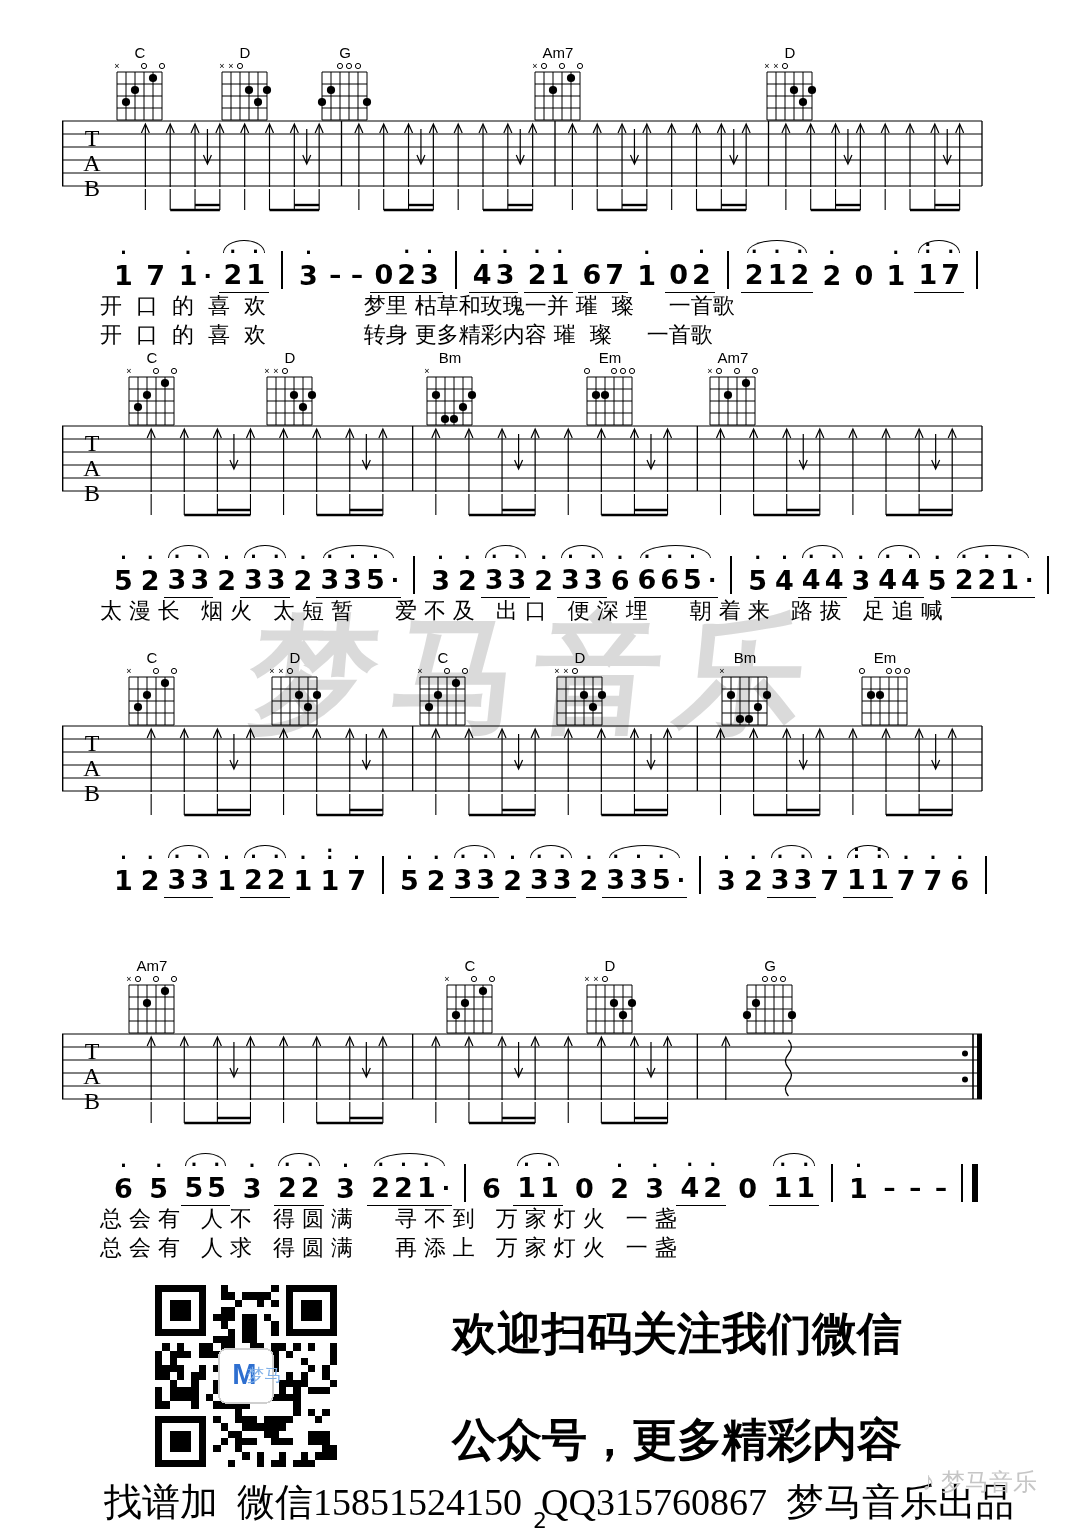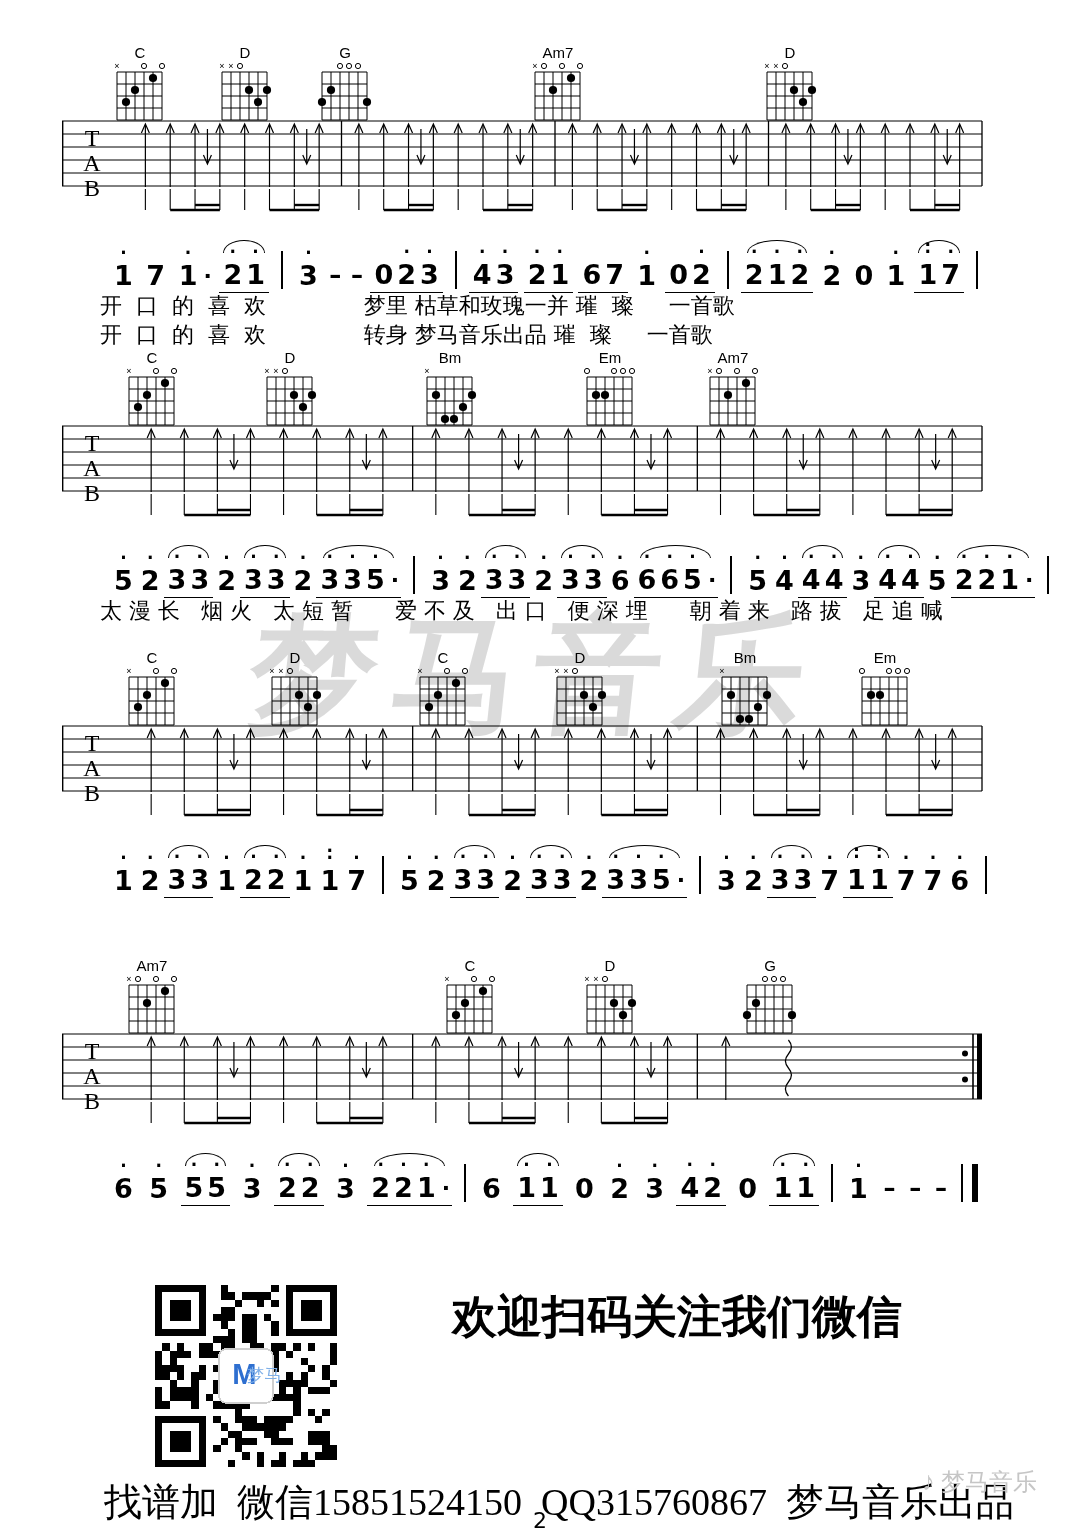--- a/index.html
+++ b/index.html
@@ -31,21 +31,21 @@
   .bar.final{width:9px;background:transparent;border-left:2px solid #000;
       border-right:6px solid #000;}
   .lyrics{position:absolute;top:246px;left:100px;right:60px;}
   .lyric-row{font-size:22px;line-height:29px;white-space:pre;
       font-family:"DejaVu Sans",sans-serif;}
   .promo{position:absolute;top:1283px;left:0;width:1080px;height:195px;z-index:1;}
   svg.qr{position:absolute;left:155px;top:2px;}
   .promo-text{position:absolute;left:452px;top:0;}
   .promo-line{font-size:45px;font-weight:bold;font-family:"Liberation Serif",serif;
       white-space:nowrap;}
-  .promo-line.l1{margin-top:4px;font-family:Liberation Mono, monospace;}
+  .promo-line.l1{margin-top:21px;font-family:Liberation Mono, monospace;}
   .promo-line.l2{margin-top:46px;}
   .footer-line{position:absolute;top:1477px;left:104px;font-size:38px;font-weight:normal;
       font-family:"Liberation Serif",serif;white-space:pre;z-index:1;}
   .pagenum{position:absolute;top:1508px;left:0;width:1080px;text-align:center;
       font-size:22px;z-index:1;}
   .brand{position:absolute;top:1466px;left:922px;display:flex;align-items:center;gap:6px;
       color:#c6c6c6;font-size:24px;font-family:"Liberation Serif",serif;z-index:1;}
   .brand .note-glyph{font-size:26px;color:#c6c6c6;}
 </style>
 </head>
@@ -375,21 +375,21 @@
           </span>
           <span class="tok u arc">
             <span class="note">1<i class="od od2">·<br>·</i></span>
             <span class="note">7<i class="od">·</i></span>
           </span>
         </div>
         <div class="bar"></div>
       </div>
     <div class="lyrics">
       <div class="lyric-row">开  口  的  喜  欢              梦里 枯草和玫瑰一并 璀  璨     一首歌</div>
-      <div class="lyric-row">开  口  的  喜  欢              转身 梦马音乐出品 璀  璨     一首歌</div>
+      <div class="lyric-row">开  口  的  喜  欢              转身 更多精彩内容 璀  璨     一首歌</div>
     </div>
   </section>
 
   <section class="system" id="system-1" style="top:350px">
     <div class="chord-row">
         <div class="chord" style="left: 121px;"><svg width="62" height="82" viewBox="0 0 62 82">
             <text x="31" y="13" text-anchor="middle" font-size="15" font-family="Liberation Sans, sans-serif">C</text>
             <line x1="8" y1="27" x2="53" y2="27" stroke="#000" stroke-width="1"></line>
             <line x1="8" y1="39" x2="53" y2="39" stroke="#000" stroke-width="1"></line>
             <line x1="8" y1="51" x2="53" y2="51" stroke="#000" stroke-width="1"></line>
@@ -1256,20 +1256,24 @@
           </span>
           <span class="tok">
             <span class="dash">–</span>
           </span>
           <span class="tok">
             <span class="dash">–</span>
           </span>
         </div>
         <div class="bar final"></div>
       </div>
+    <div class="lyrics">
+      <div class="lyric-row">总 会 有   人 不   得 圆 满      寻 不 到   万 家 灯 火   一 盏</div>
+      <div class="lyric-row">总 会 有   人 求   得 圆 满      再 添 上   万 家 灯 火   一 盏</div>
+    </div>
   </section>
 
   <div class="promo">
     <svg class="qr" width="182" height="182" viewBox="0 0 25 25" shape-rendering="crispEdges">
         <rect x="9" y="0" width="1" height="1" fill="#000"></rect>
         <rect x="16" y="0" width="1" height="1" fill="#000"></rect>
         <rect x="9" y="1" width="1" height="1" fill="#000"></rect>
         <rect x="10" y="1" width="1" height="1" fill="#000"></rect>
         <rect x="12" y="1" width="1" height="1" fill="#000"></rect>
         <rect x="13" y="1" width="1" height="1" fill="#000"></rect>
@@ -1445,20 +1449,21 @@
         <rect x="20" y="2" width="3" height="3" fill="#000"></rect>
         <rect x="0" y="18" width="7" height="7" fill="#000"></rect>
         <rect x="1" y="19" width="5" height="5" fill="#fff"></rect>
         <rect x="2" y="20" width="3" height="3" fill="#000"></rect>
         <rect x="8.8" y="8.8" width="7.4" height="7.4" rx="1" fill="#fff" stroke="#cfcfcf" stroke-width="0.25"></rect>
         <text x="10.6" y="13.6" font-size="4" font-family="Liberation Sans, sans-serif" font-weight="bold" fill="#2e6fd0">M</text>
         <text x="12.6" y="13.2" font-size="2.4" font-family="Liberation Sans, sans-serif" fill="#7fb0e8">梦马</text>
       </svg>
     <div class="promo-text">
       <div class="promo-line l1">欢迎扫码关注我们微信</div>
+      <div class="promo-line l2">公众号，更多精彩内容</div>
     </div>
   </div>
 
   <div class="footer-line">找谱加  微信15851524150  QQ315760867  梦马音乐出品</div>
   <div class="pagenum">2</div>
   <div class="brand">
     <span class="note-glyph">♪</span>
     <span>梦马音乐</span>
   </div>
 </div>

